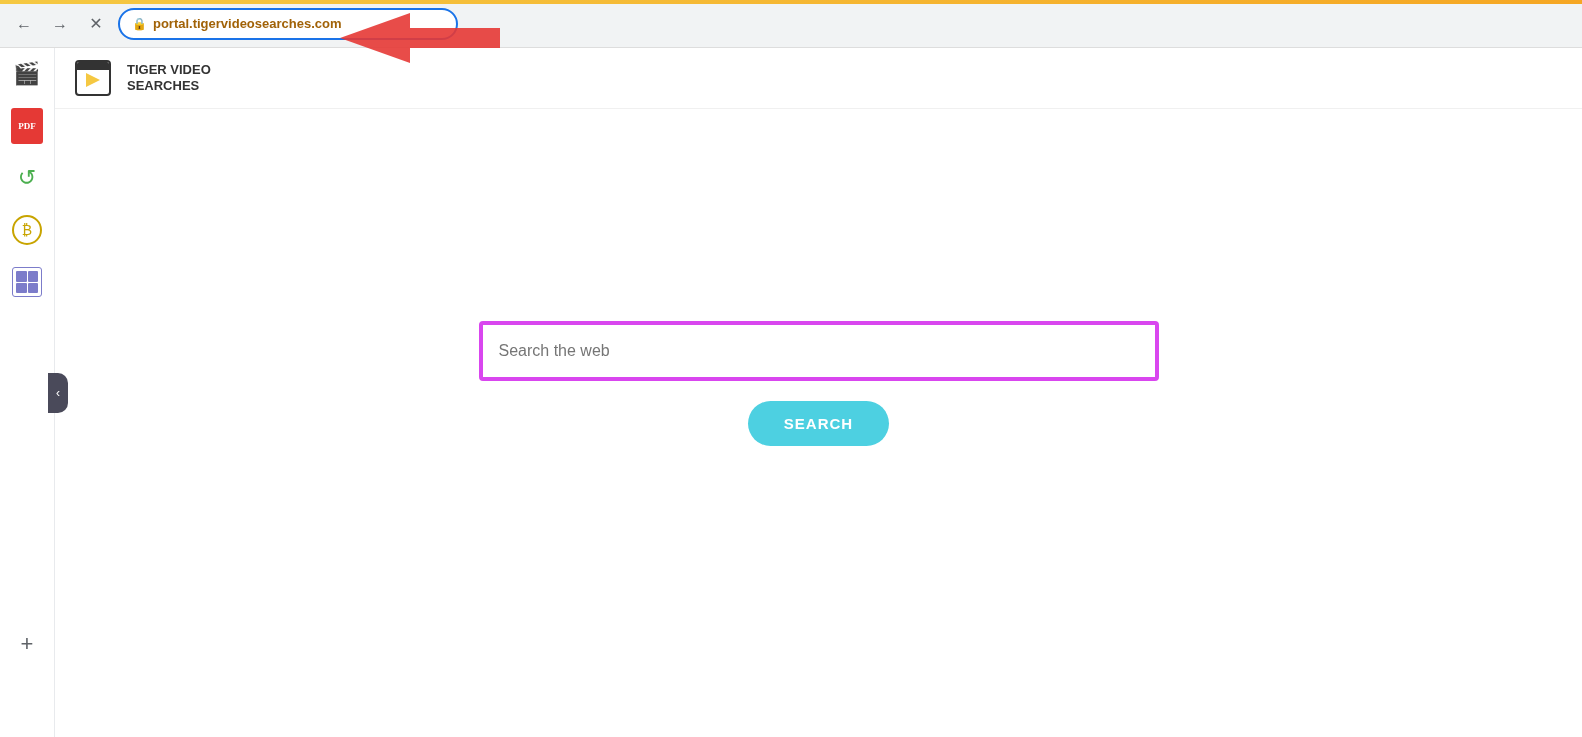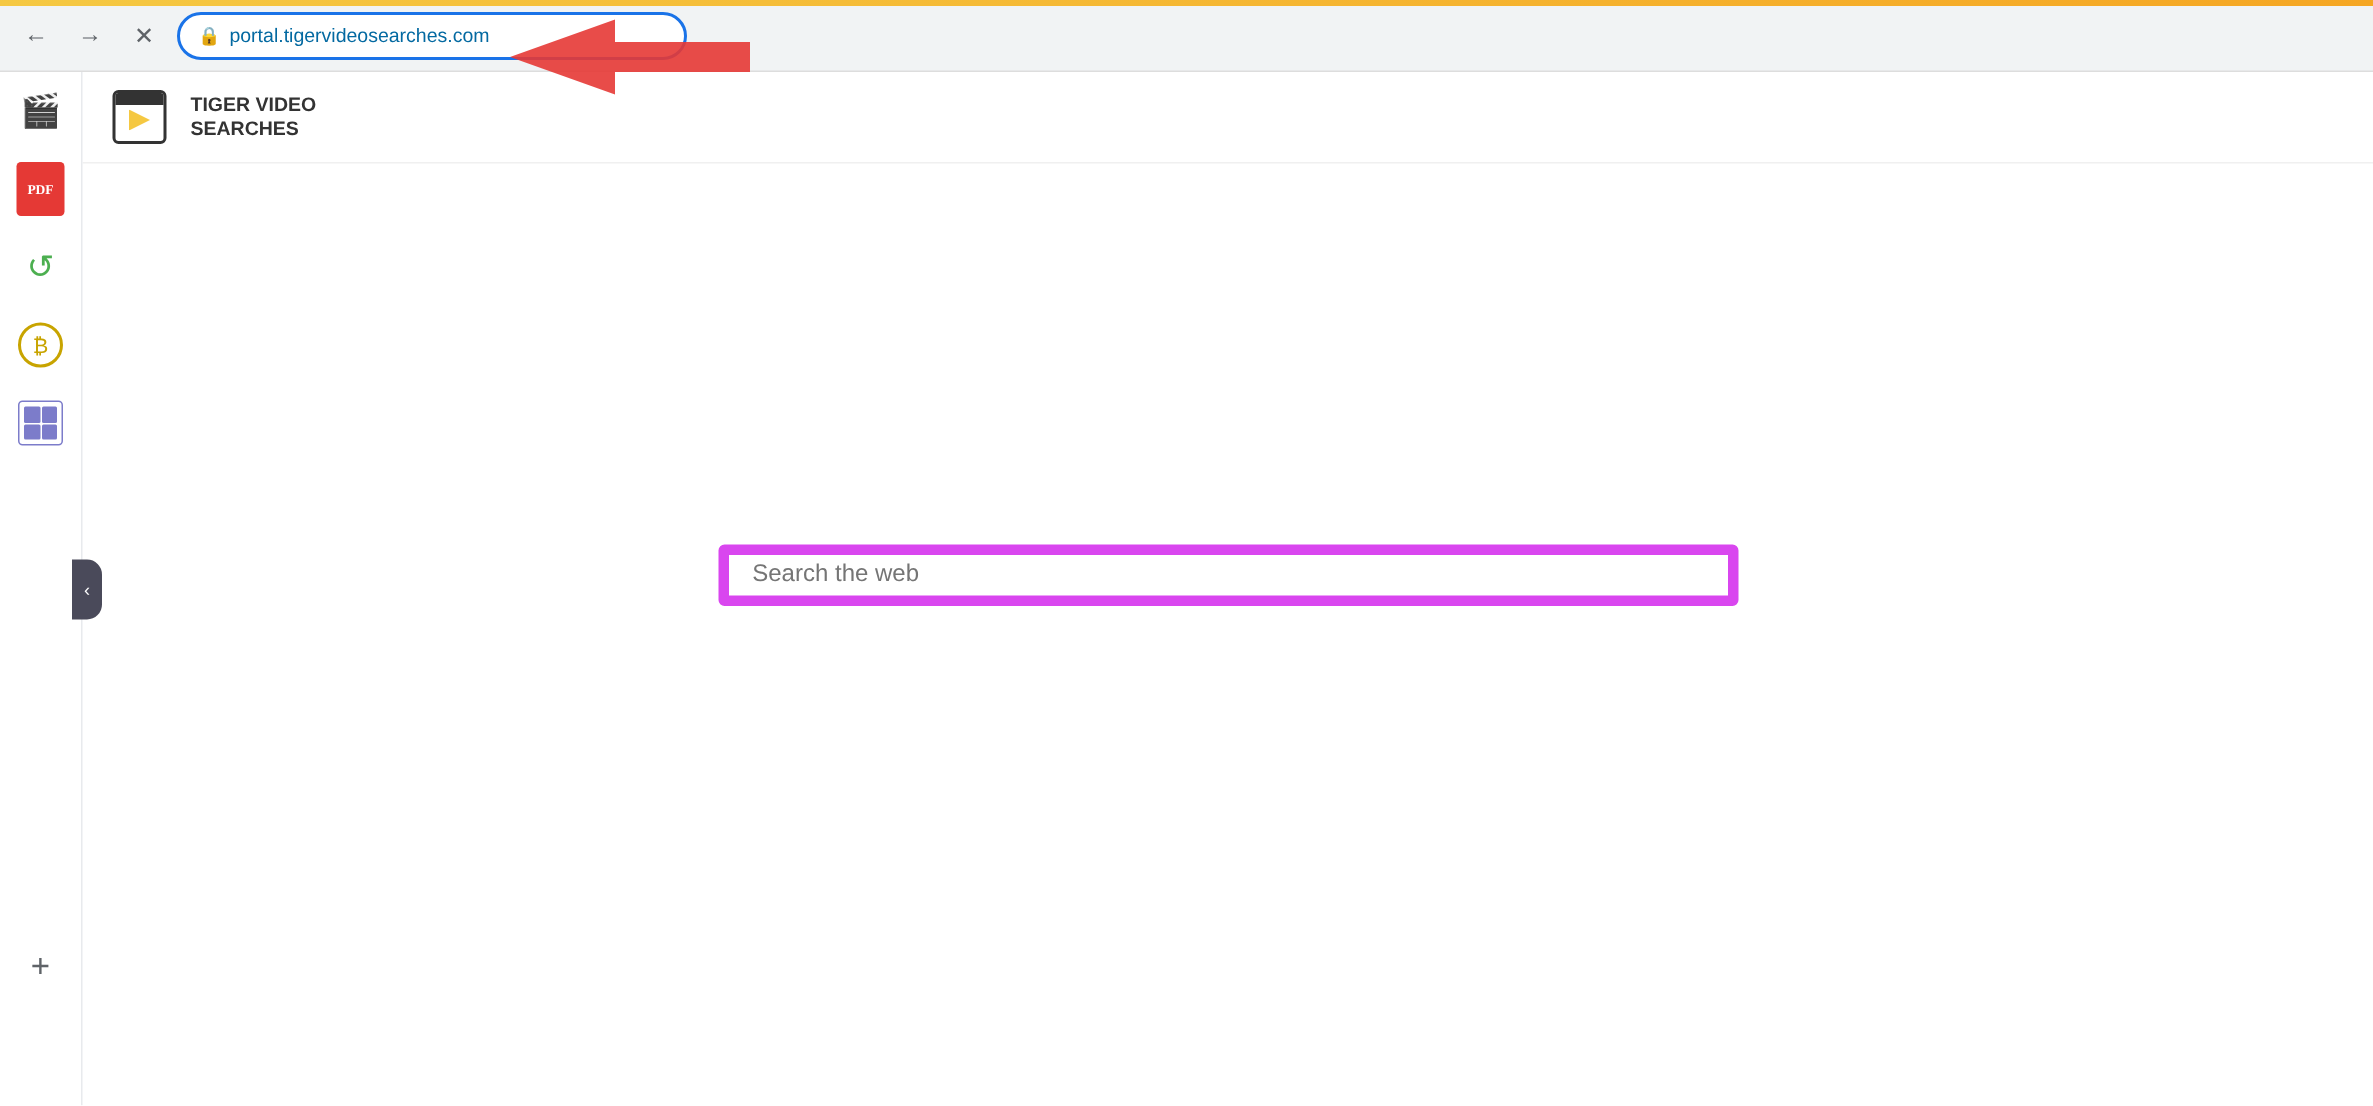--- a/index.html
+++ b/index.html
@@ -44,21 +44,22 @@
       width: 340px;
       height: 32px;
     }
     .lock-icon {
       color: #5f6368;
       font-size: 12px;
       margin-right: 6px;
     }
     .address-text {
       font-size: 13px;
-      color: #0369a1;
+      color: #a16207;
+      font-weight: bold;
     }
     
     .annotation-arrow {
       position: absolute;
       left: 340px;
       top: 8px;
       width: 160px;
       height: 60px;
       pointer-events: none;
       z-index: 100;
@@ -216,25 +217,25 @@
     .search-area {
       flex: 1;
       display: flex;
       flex-direction: column;
       align-items: center;
       justify-content: center;
       padding-bottom: 80px;
     }
     .search-input-wrapper {
       width: 680px;
-      border: 7px solid #d946ef;
+      border: 4px solid #d946ef;
       border-radius: 4px;
       background: #fff;
       padding: 0 16px;
-      height: 41px;
+      height: 60px;
       display: flex;
       align-items: center;
     }
     .search-input {
       width: 100%;
       border: none;
       outline: none;
       font-size: 16px;
       color: #666;
       background: transparent;
@@ -319,16 +320,17 @@
           <div>TIGER VIDEO</div>
           <div>SEARCHES</div>
         </div>
       </div>
     </div>
 
     <div class="search-area">
       <div class="search-input-wrapper">
         <input class="search-input" type="text" placeholder="Search the web" style="">
       </div>
+      <button class="search-btn">SEARCH</button>
     </div>
   </div>
 
 </div>
 
 </body></html>

